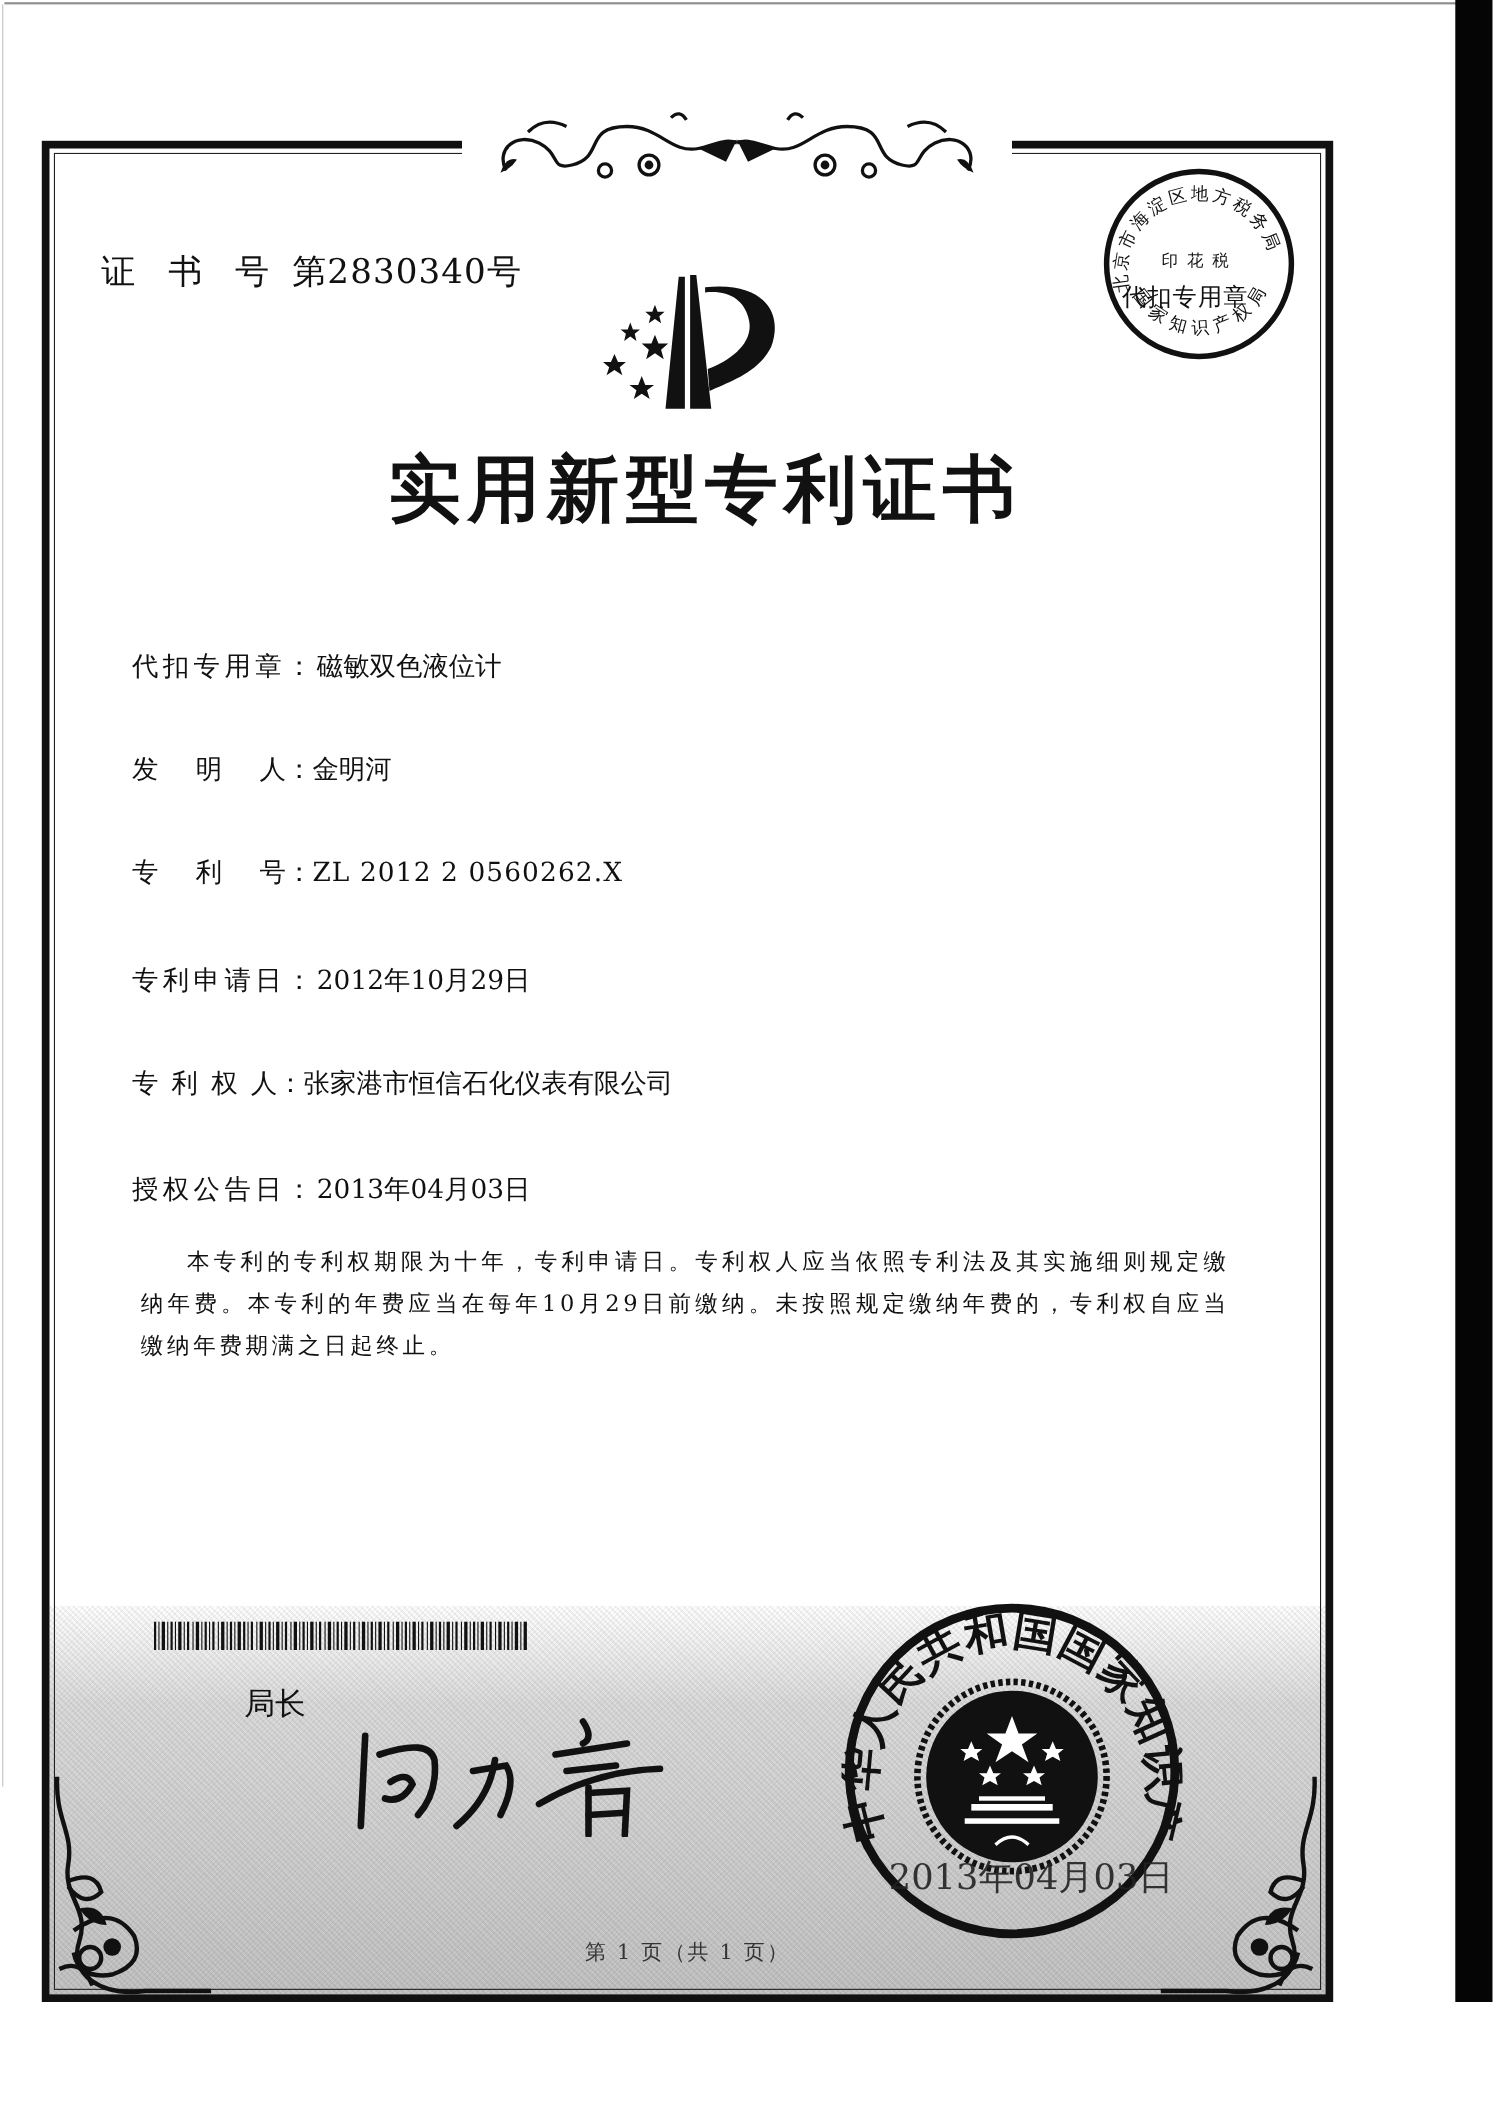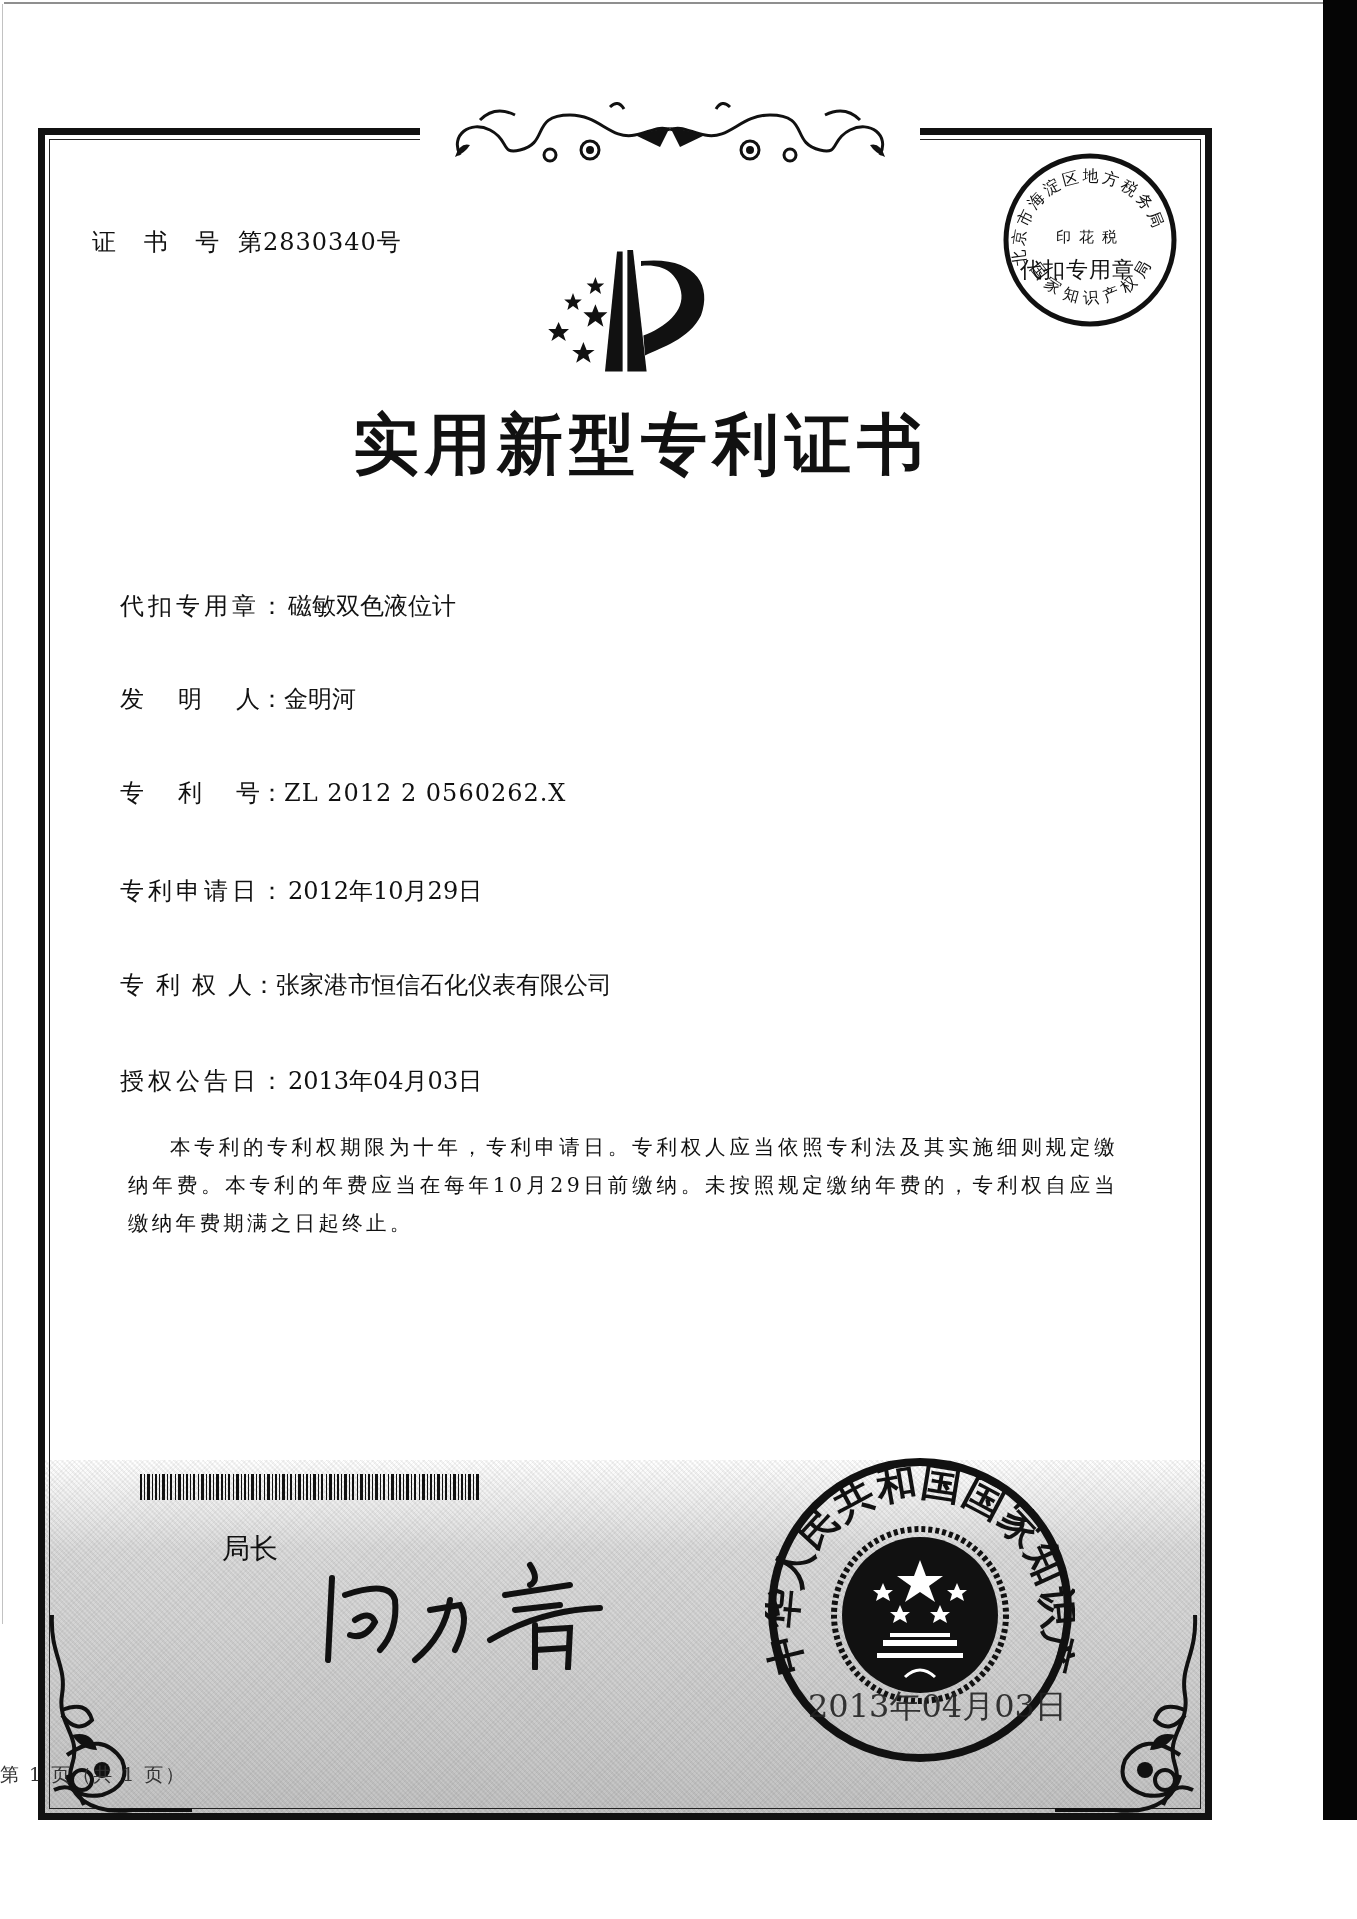--- a/index.html
+++ b/index.html
@@ -31,21 +31,21 @@
       repeating-linear-gradient(45deg, rgba(0,0,0,.05) 0 2px, rgba(0,0,0,0) 2px 4px),
       repeating-linear-gradient(-45deg, rgba(0,0,0,.04) 0 1px, rgba(0,0,0,0) 1px 3px),
       linear-gradient(180deg, rgba(180,180,180,0) 0%, rgba(190,190,190,.55) 25%, rgba(175,175,175,.75) 100%);
   }
 
   
   .top-ornament { left:420px; top:95px; width:500px; height:80px; }
   .corner { width:150px; height:210px; }
 
   
-  .cert-no { left:92px; top:226px; font-size:24px; letter-spacing:1px; }
+  .cert-no { left:92px; top:226px; font-size:31px; letter-spacing:1px; }
   .cert-no .sp { letter-spacing:10px; }
 
   .tax-stamp { left:1000px; top:150px; width:180px; height:180px; }
   .tax-stamp-center1 { left:1056px; top:228px; font-size:15px; letter-spacing:8px; }
   .tax-stamp-center2 { left:1020px; top:255px; font-size:22px; letter-spacing:1px; }
 
   .logo { left:525px; top:225px; width:200px; height:165px; }
 
   .title {
     left:0; width:1250px; top:400px; text-align:center;
@@ -81,21 +81,21 @@
   .barcode { left:140px; top:1474px; width:340px; height:26px; }
 
   
   .director-label { left:222px; top:1530px; font-size:28px; font-family:"DejaVu Sans","Liberation Sans",sans-serif; }
   .signature { left:320px; top:1550px; width:300px; height:120px; }
 
   
   .seal { left:765px; top:1455px; width:310px; height:310px; }
   .seal-date { left:808px; top:1685px; font-size:32px; color:#222; opacity:.9; letter-spacing:0; }
 
-  .page-no { left:0; width:1250px; top:1762px; font-size:19px; color:#333; letter-spacing:2px; }
+  .page-no { left:0; width:1250px; text-align:center; top:1762px; font-size:19px; color:#333; letter-spacing:2px; }
 </style>
 </head>
 <body>
 
 <div class="abs scan-top"></div>
 <div class="abs scan-left"></div>
 <div class="abs right-strip"></div>
 
 <div class="abs bottom-shade"></div>
 

